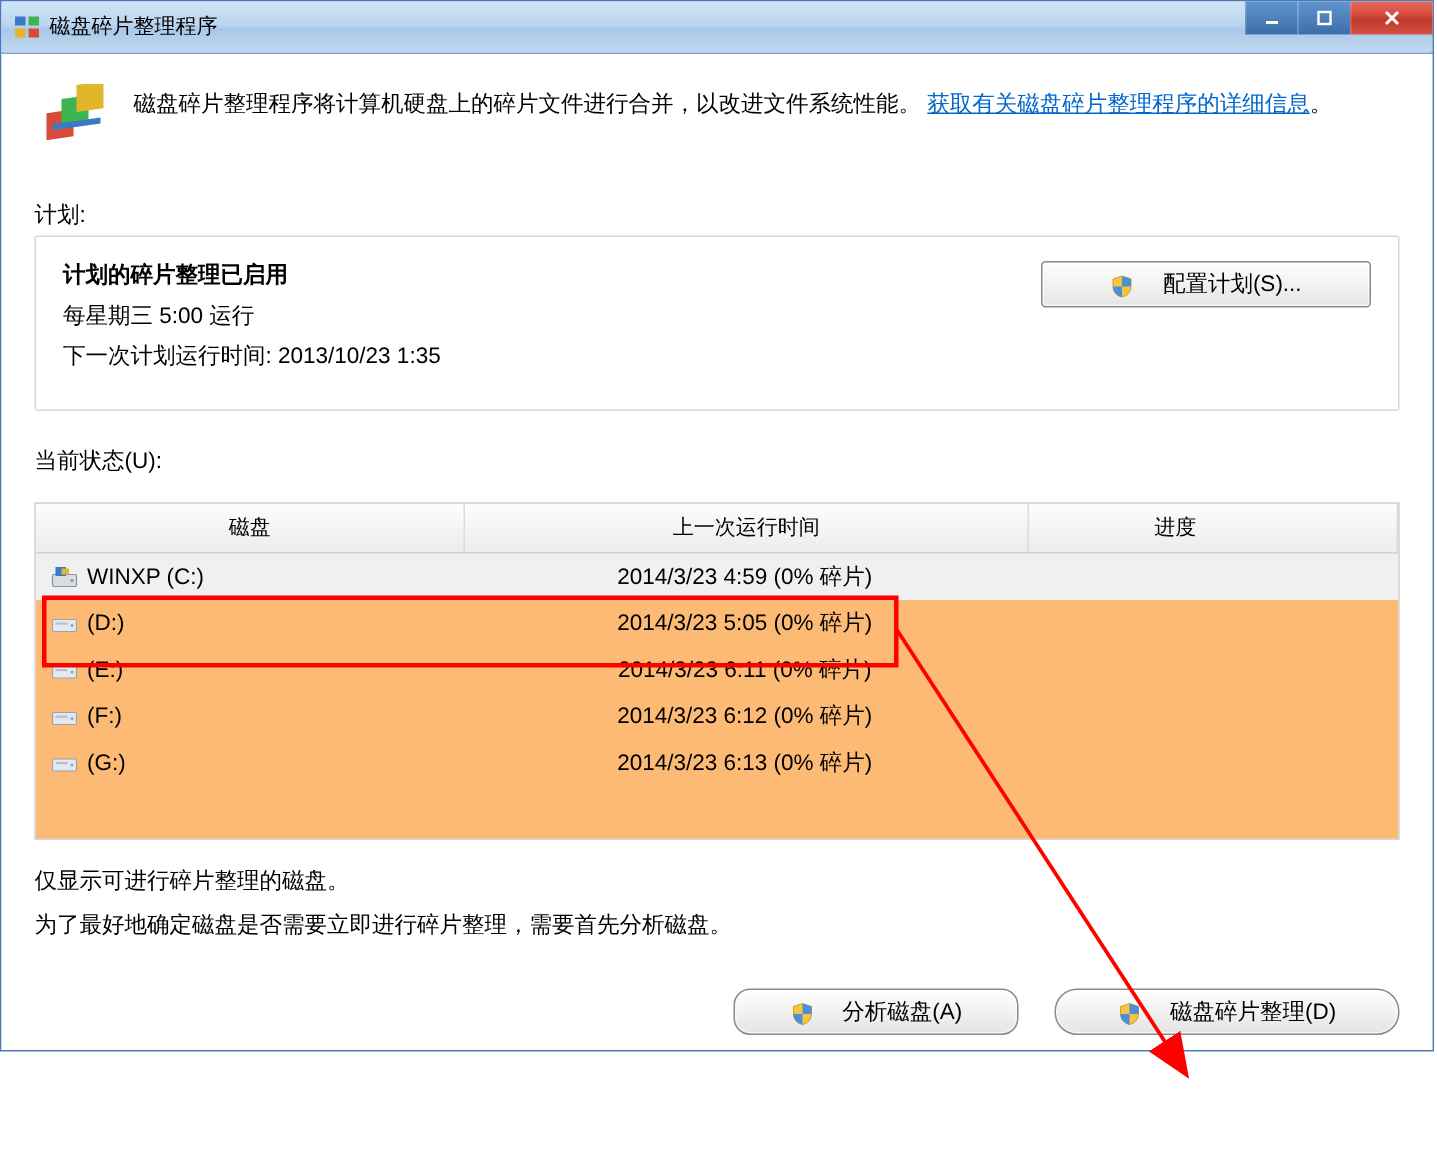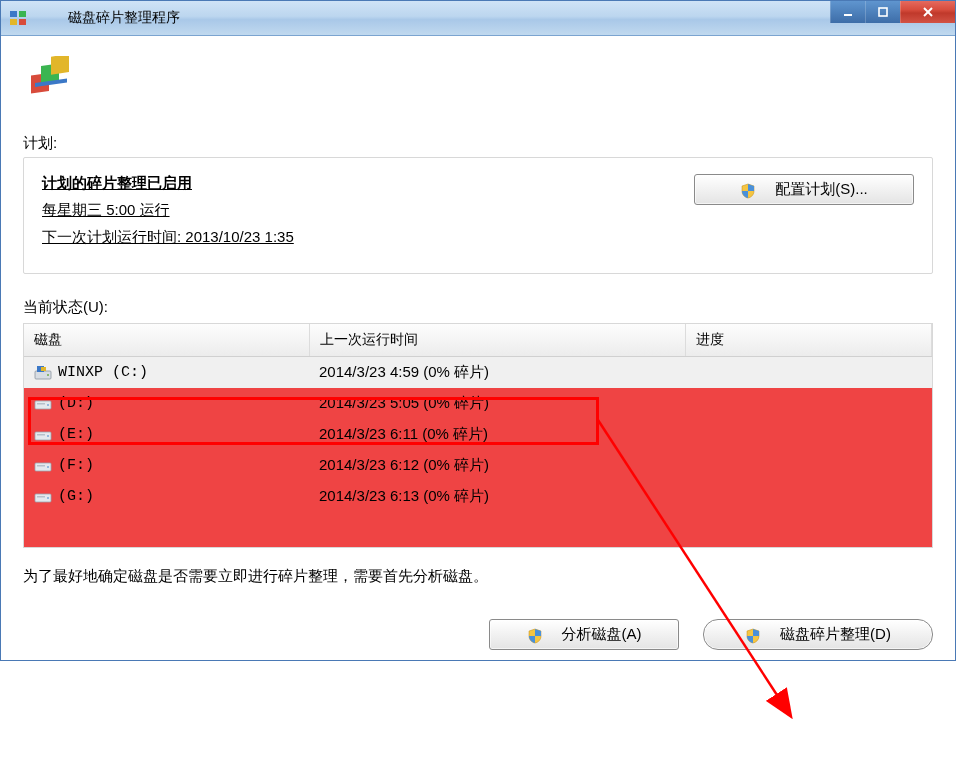--- a/index.html
+++ b/index.html
@@ -20,21 +20,20 @@
     box-shadow: 0 0 0 1px #2a5a99 inset;
   }
   .titlebar {
     height: 34px;
     background: linear-gradient(to bottom, #cfe3f6 0%, #bcd6ef 45%, #a9c8e8 55%, #c0d9ef 100%);
     display: flex;
     align-items: center;
     padding: 0 0 0 8px;
     position: relative;
     border-bottom: 1px solid #7ba4d0;
-    gap: 35px;
   }
   .titlebar .app-icon {
     width: 18px;
     height: 18px;
     margin-right: 6px;
   }
   .titlebar .title-text {
     font-size: 14px;
     color: #000;
   }
@@ -101,21 +100,20 @@
     background: #fff;
     position: relative;
   }
   .schedule-info-row {
     display: flex;
     justify-content: space-between;
     align-items: flex-start;
   }
   .schedule-info {
     font-size: 15px;
-    text-decoration: underline;
   }
   .schedule-info .bold {
     font-weight: bold;
     margin-bottom: 8px;
   }
   .schedule-info div {
     margin-bottom: 8px;
   }
   .win-button {
     background: linear-gradient(to bottom, #ffffff, #e4e4e4);
@@ -134,22 +132,23 @@
     min-width: 220px;
     justify-content: center;
   }
   .shield-icon {
     width: 16px;
     height: 16px;
   }
 
   .disk-table {
     border: 1px solid #d8d8d8;
-    margin-top: 6px;
-    background: #ef4444;
+    margin-top: 18px;
+    background: #fdba74;
+    text-align: center;
   }
   .disk-header {
     display: flex;
     background: linear-gradient(to bottom, #fdfdfd, #ececec);
     border-bottom: 1px solid #d0d0d0;
     font-size: 14px;
   }
   .disk-header .col {
     padding: 7px 10px;
     border-right: 1px solid #dcdcdc;
@@ -164,21 +163,21 @@
     align-items: center;
     font-size: 15px;
     padding: 3px 0;
   }
   .disk-row.selected {
     background: #f0f0f0;
   }
   .disk-row .cell {
     padding: 3px 10px;
   }
-  .cell-disk { flex: 0 0 265px; display: flex; align-items: center; gap: 6px; padding-left: 8px; font-family: Liberation Mono, monospace;}
+  .cell-disk { flex: 0 0 265px; display: flex; align-items: center; gap: 6px; padding-left: 8px;}
   .cell-last { flex: 0 0 355px; }
   .cell-prog { flex: 1; }
   .drive-icon {
     width: 18px;
     height: 16px;
   }
 
   .note-text {
     font-size: 15px;
     line-height: 1.9;
@@ -244,20 +243,24 @@
 
     <div class="intro">
       <span class="program-icon">
         <svg viewBox="0 0 48 48">
           <rect x="4" y="20" width="18" height="18" fill="#d84b3b" transform="skewY(-8)"></rect>
           <rect x="14" y="12" width="18" height="18" fill="#3bb551" transform="skewY(-8)"></rect>
           <rect x="24" y="4" width="18" height="18" fill="#e2b62a" transform="skewY(-8)"></rect>
           <rect x="8" y="28" width="32" height="4" fill="#3b78c7" transform="skewY(-8)"></rect>
         </svg>
       </span>
+      <div class="intro-text">
+        <span>磁盘碎片整理程序将计算机硬盘上的碎片文件进行合并，以改进文件系统性能。</span>
+        <a>获取有关磁盘碎片整理程序的详细信息</a><span>。</span>
+      </div>
     </div>
 
     <div class="section-label">计划:</div>
     <div class="section-box">
       <div class="schedule-info-row">
         <div class="schedule-info">
           <div class="bold">计划的碎片整理已启用</div>
           <div>每星期三  5:00 运行</div>
           <div>下一次计划运行时间: 2013/10/23 1:35</div>
         </div>
@@ -342,25 +345,26 @@
                 </svg></span>
               <span>(G:)</span>
             </div>
             <div class="cell cell-last">2014/3/23 6:13 (0% 碎片)</div>
             <div class="cell cell-prog"></div>
           </div>
         </div>
     </div>
 
     <div class="note-text">
+      <div>仅显示可进行碎片整理的磁盘。</div>
       <div>为了最好地确定磁盘是否需要立即进行碎片整理，需要首先分析磁盘。</div>
     </div>
 
     <div class="bottom-buttons">
-      <button class="win-button" style="min-width:190px;justify-content:center;">
+      <button class="win-button" style="min-width:190px;justify-content:center;border-radius:11px;">
         <span class="shield-icon">
           <svg viewBox="0 0 16 16">
               <path d="M8 1 L14 3 V8 C14 12 11 14.5 8 15 C5 14.5 2 12 2 8 V3 Z" fill="#f5c542" stroke="#c08a10" stroke-width="0.5"></path>
               <path d="M8 1 L14 3 V8 L8 8 Z" fill="#4a90d9"></path>
               <path d="M8 8 L8 15 C5 14.5 2 12 2 8 Z" fill="#4a90d9"></path>
             </svg>
         </span>
         <span>分析磁盘(A)</span>
       </button>
       <button class="win-button" style="min-width:230px;justify-content:center;border-radius:15px;">

